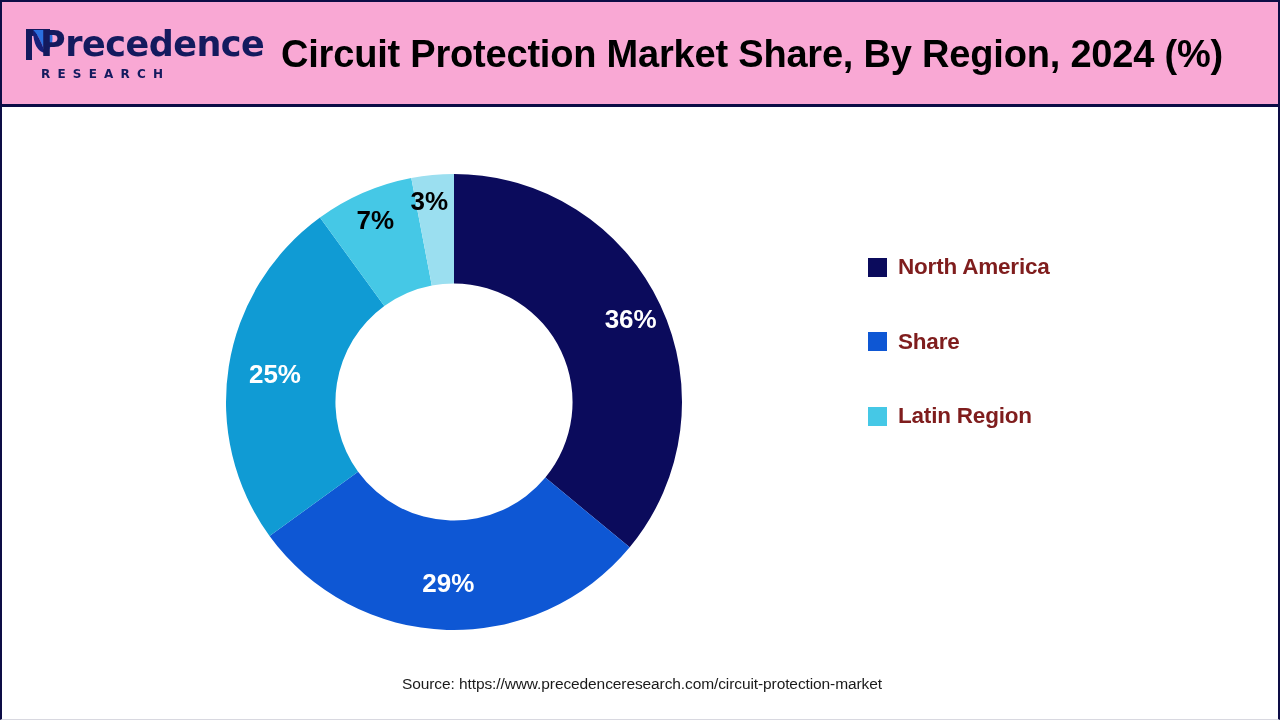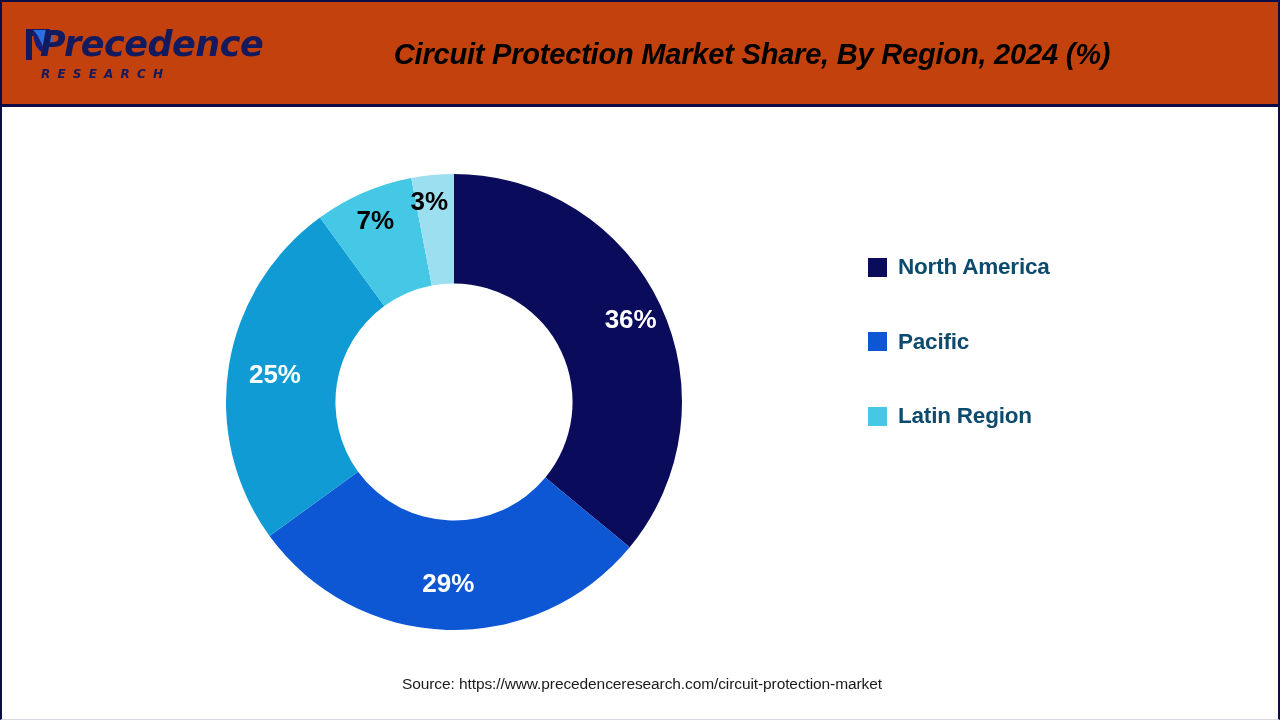--- a/index.html
+++ b/index.html
@@ -26,22 +26,21 @@
 
   
   #header {
     position: absolute;
     left: 0;
     top: 0;
     width: 100%;
     height: 105px;
     box-sizing: border-box;
     border-bottom: 3px solid #0d0d46;
-    background: #c2410c;
-    font-style: italic;
+    background: #f9a8d4;
   }
 
   #logo {
     position: absolute;
     left: 18px;
     top: 22px;
     width: 210px;
     height: 62px;
   }
   #logo-mark {
@@ -78,21 +77,21 @@
 
   #chart-title {
     position: absolute;
     left: 250px;
     top: 0;
     width: 1010px;
     height: 105px;
     display: flex;
     align-items: center;
     justify-content: center;
-    font-size: 29px;
+    font-size: 38px;
     font-weight: 700;
     color: #000000;
     text-align: center;
     letter-spacing: -0.2px;
     padding-right: 10px;
     box-sizing: border-box;
   }
 
   
   #donut-wrap {
@@ -127,21 +126,21 @@
   }
   .legend-swatch {
     width: 19px;
     height: 19px;
     flex: 0 0 19px;
     margin-right: 11px;
   }
   .legend-label {
     font-size: 22.5px;
     font-weight: 700;
-    color: #0c4a6e;
+    color: #7f1d1d;
     letter-spacing: -0.2px;
     white-space: nowrap;
   }
 
   
   #source {
     position: absolute;
     left: 0;
     top: 673px;
     width: 1280px;
@@ -190,21 +189,21 @@
     </svg>
   </div>
 
   <div id="legend">
       <div class="legend-item">
         <span class="legend-swatch" style="background: rgb(11, 11, 92);"></span>
         <span class="legend-label">North America</span>
       </div>
       <div class="legend-item">
         <span class="legend-swatch" style="background: rgb(14, 87, 212);"></span>
-        <span class="legend-label">Pacific</span>
+        <span class="legend-label">Share</span>
       </div>
       <div class="legend-item">
         <span class="legend-swatch" style="background: rgb(69, 200, 230);"></span>
         <span class="legend-label">Latin Region</span>
       </div>
     </div>
 
   <div id="source">Source: https://www.precedenceresearch.com/circuit-protection-market</div>
 
 </div>

